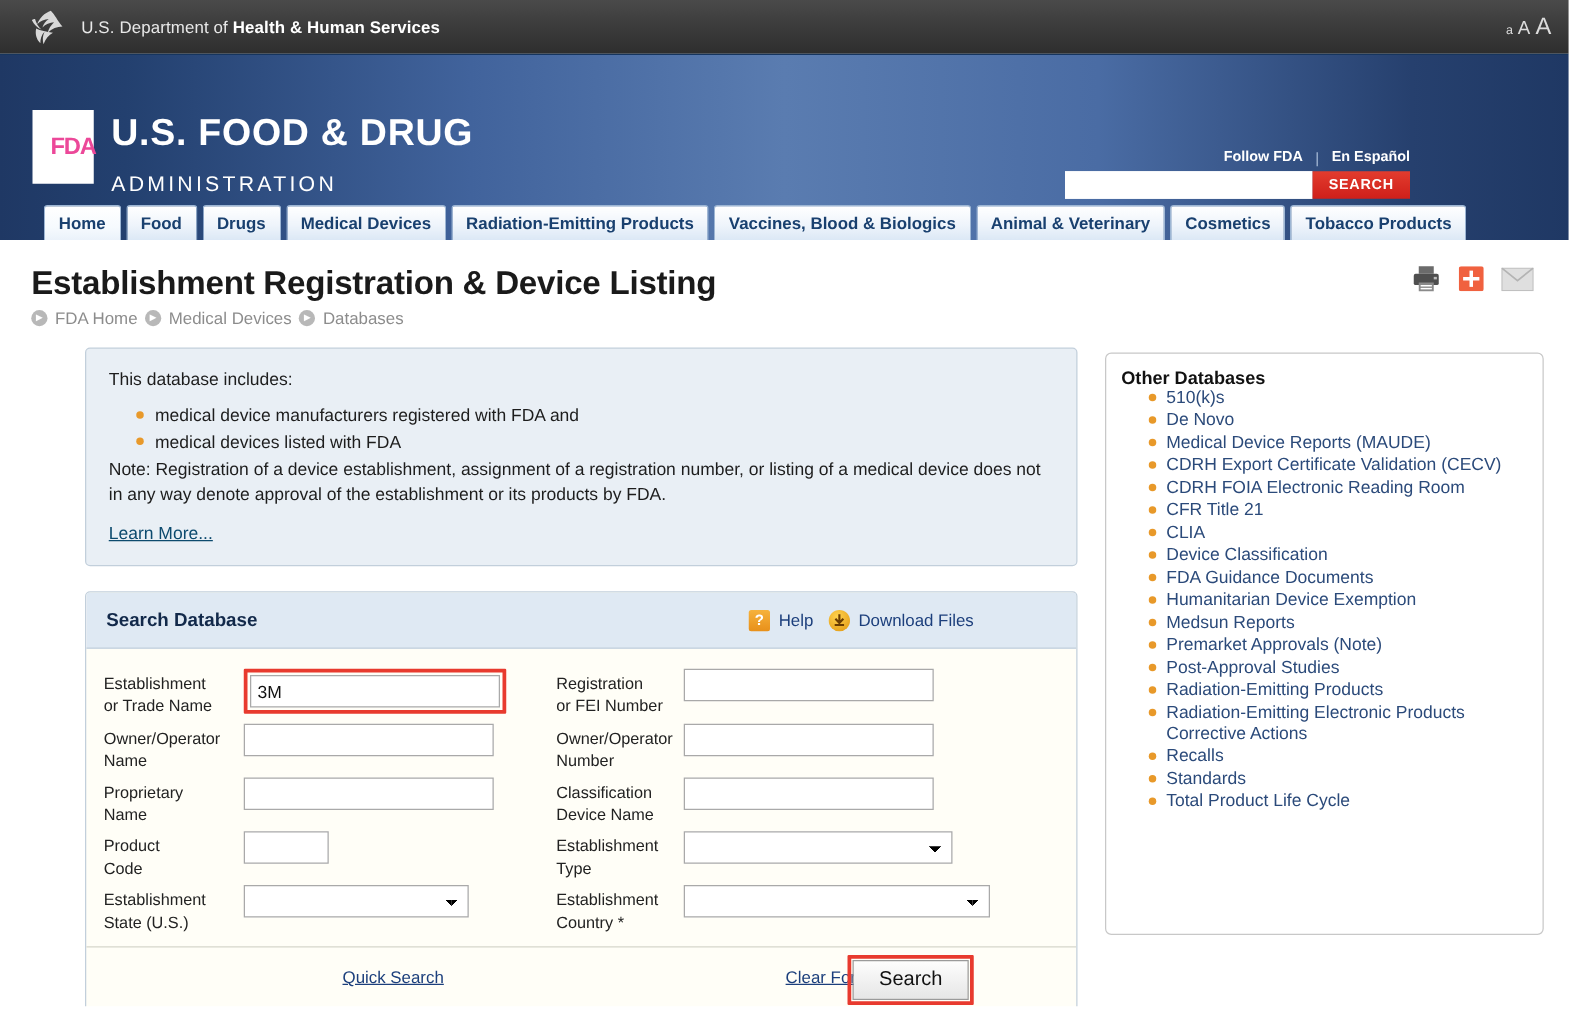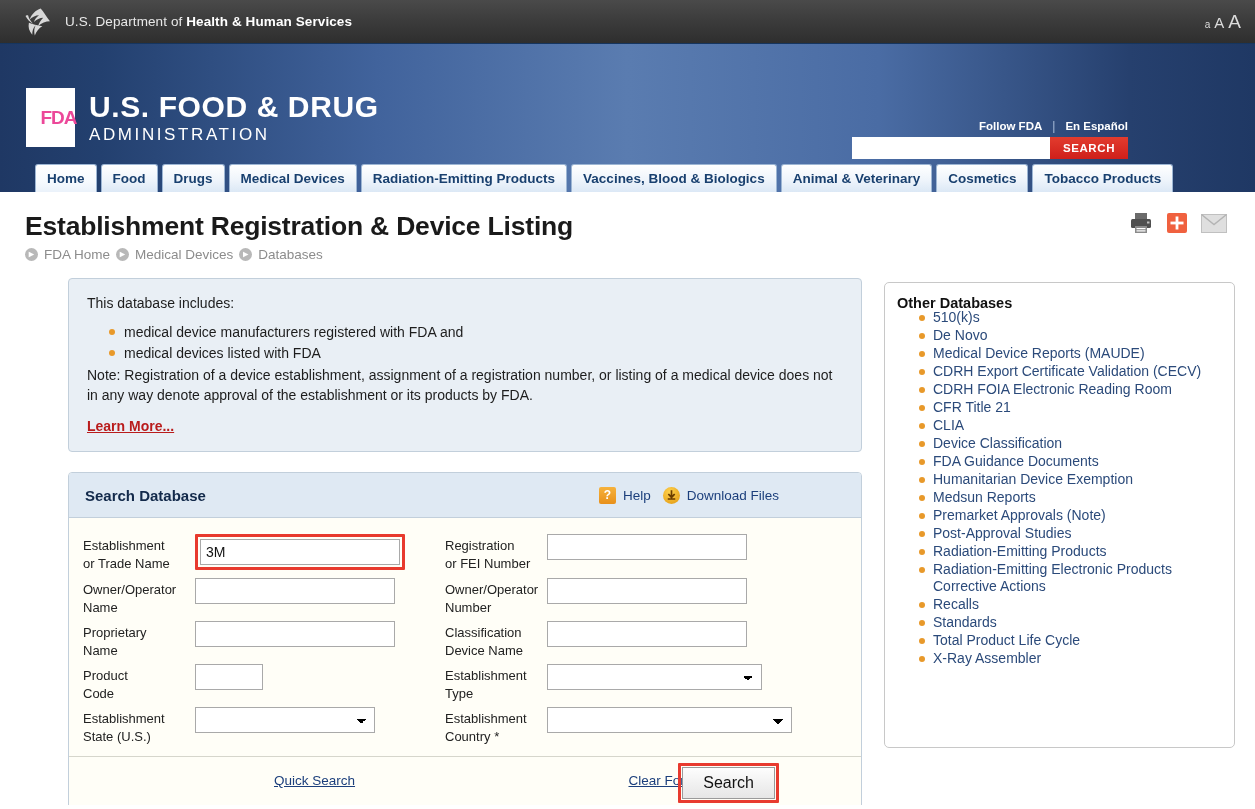--- a/index.html
+++ b/index.html
@@ -55,21 +55,21 @@
     color: #ec4899; font-weight: bold; font-size: 19px;
     letter-spacing: -1px; font-family: "Liberation Sans", sans-serif; margin-left: 16px;
   }
   .fda-words { margin-left: 14px; padding-top: 3px; }
   .fda-l1 {
     color: #ffffff; font-weight: bold; font-size: 30px;
     letter-spacing: .6px; line-height: 32px;
   }
   .fda-l2 {
     color: #ffffff; font-size: 17px; letter-spacing: 2.6px;
-    line-height: 22px; margin-top: 1px;
+    line-height: 22px; margin-top: 14px;
   }
   .util-row {
     position: absolute; right: 127px; top: 75px;
     display: flex; align-items: center; gap: 10px;
   }
   .util-row a {
     color: #ffffff; font-size: 11.5px; font-weight: bold;
     text-decoration: none; white-space: nowrap;
   }
   .util-sep { color: #a8bcd8; font-size: 12px; }
@@ -154,21 +154,21 @@
   }
   .info-list li::before {
     content: ""; position: absolute; left: 0; top: 7px;
     width: 6px; height: 6px; border-radius: 50%; background: #e8992a;
   }
   .info-note {
     font-size: 14px; color: #1d1d1d; line-height: 20px; margin-top: 2px;
   }
   .learn-more {
     display: inline-block; margin-top: 13px; font-size: 14px;
-    color: #b91c1c; text-decoration: underline; cursor: pointer; font-weight: bold;
+    color: #0c4a6e; text-decoration: underline; cursor: pointer;
   }
 
   
   .search-panel {
     margin-top: 20px; border: 1px solid #c2cfdb; border-radius: 4px;
     background: #fffef7; overflow: hidden;
   }
   .sp-header {
     background: #dfe9f3; border-bottom: 1px solid #c2cfdb;
     height: 45px; display: flex; align-items: center;
@@ -515,21 +515,20 @@
           <li><span>FDA Guidance Documents</span></li>
           <li><span>Humanitarian Device Exemption</span></li>
           <li><span>Medsun Reports</span></li>
           <li><span>Premarket Approvals (Note)</span></li>
           <li><span>Post-Approval Studies</span></li>
           <li><span>Radiation-Emitting Products</span></li>
           <li><span>Radiation-Emitting Electronic Products Corrective Actions</span></li>
           <li><span>Recalls</span></li>
           <li><span>Standards</span></li>
           <li><span>Total Product Life Cycle</span></li>
-          <li><span>X-Ray Assembler</span></li>
         </ul>
       </div>
     </div>
 
   </div>
 
   <div class="footer-strip"></div>
 </div>
 
 </body></html>

